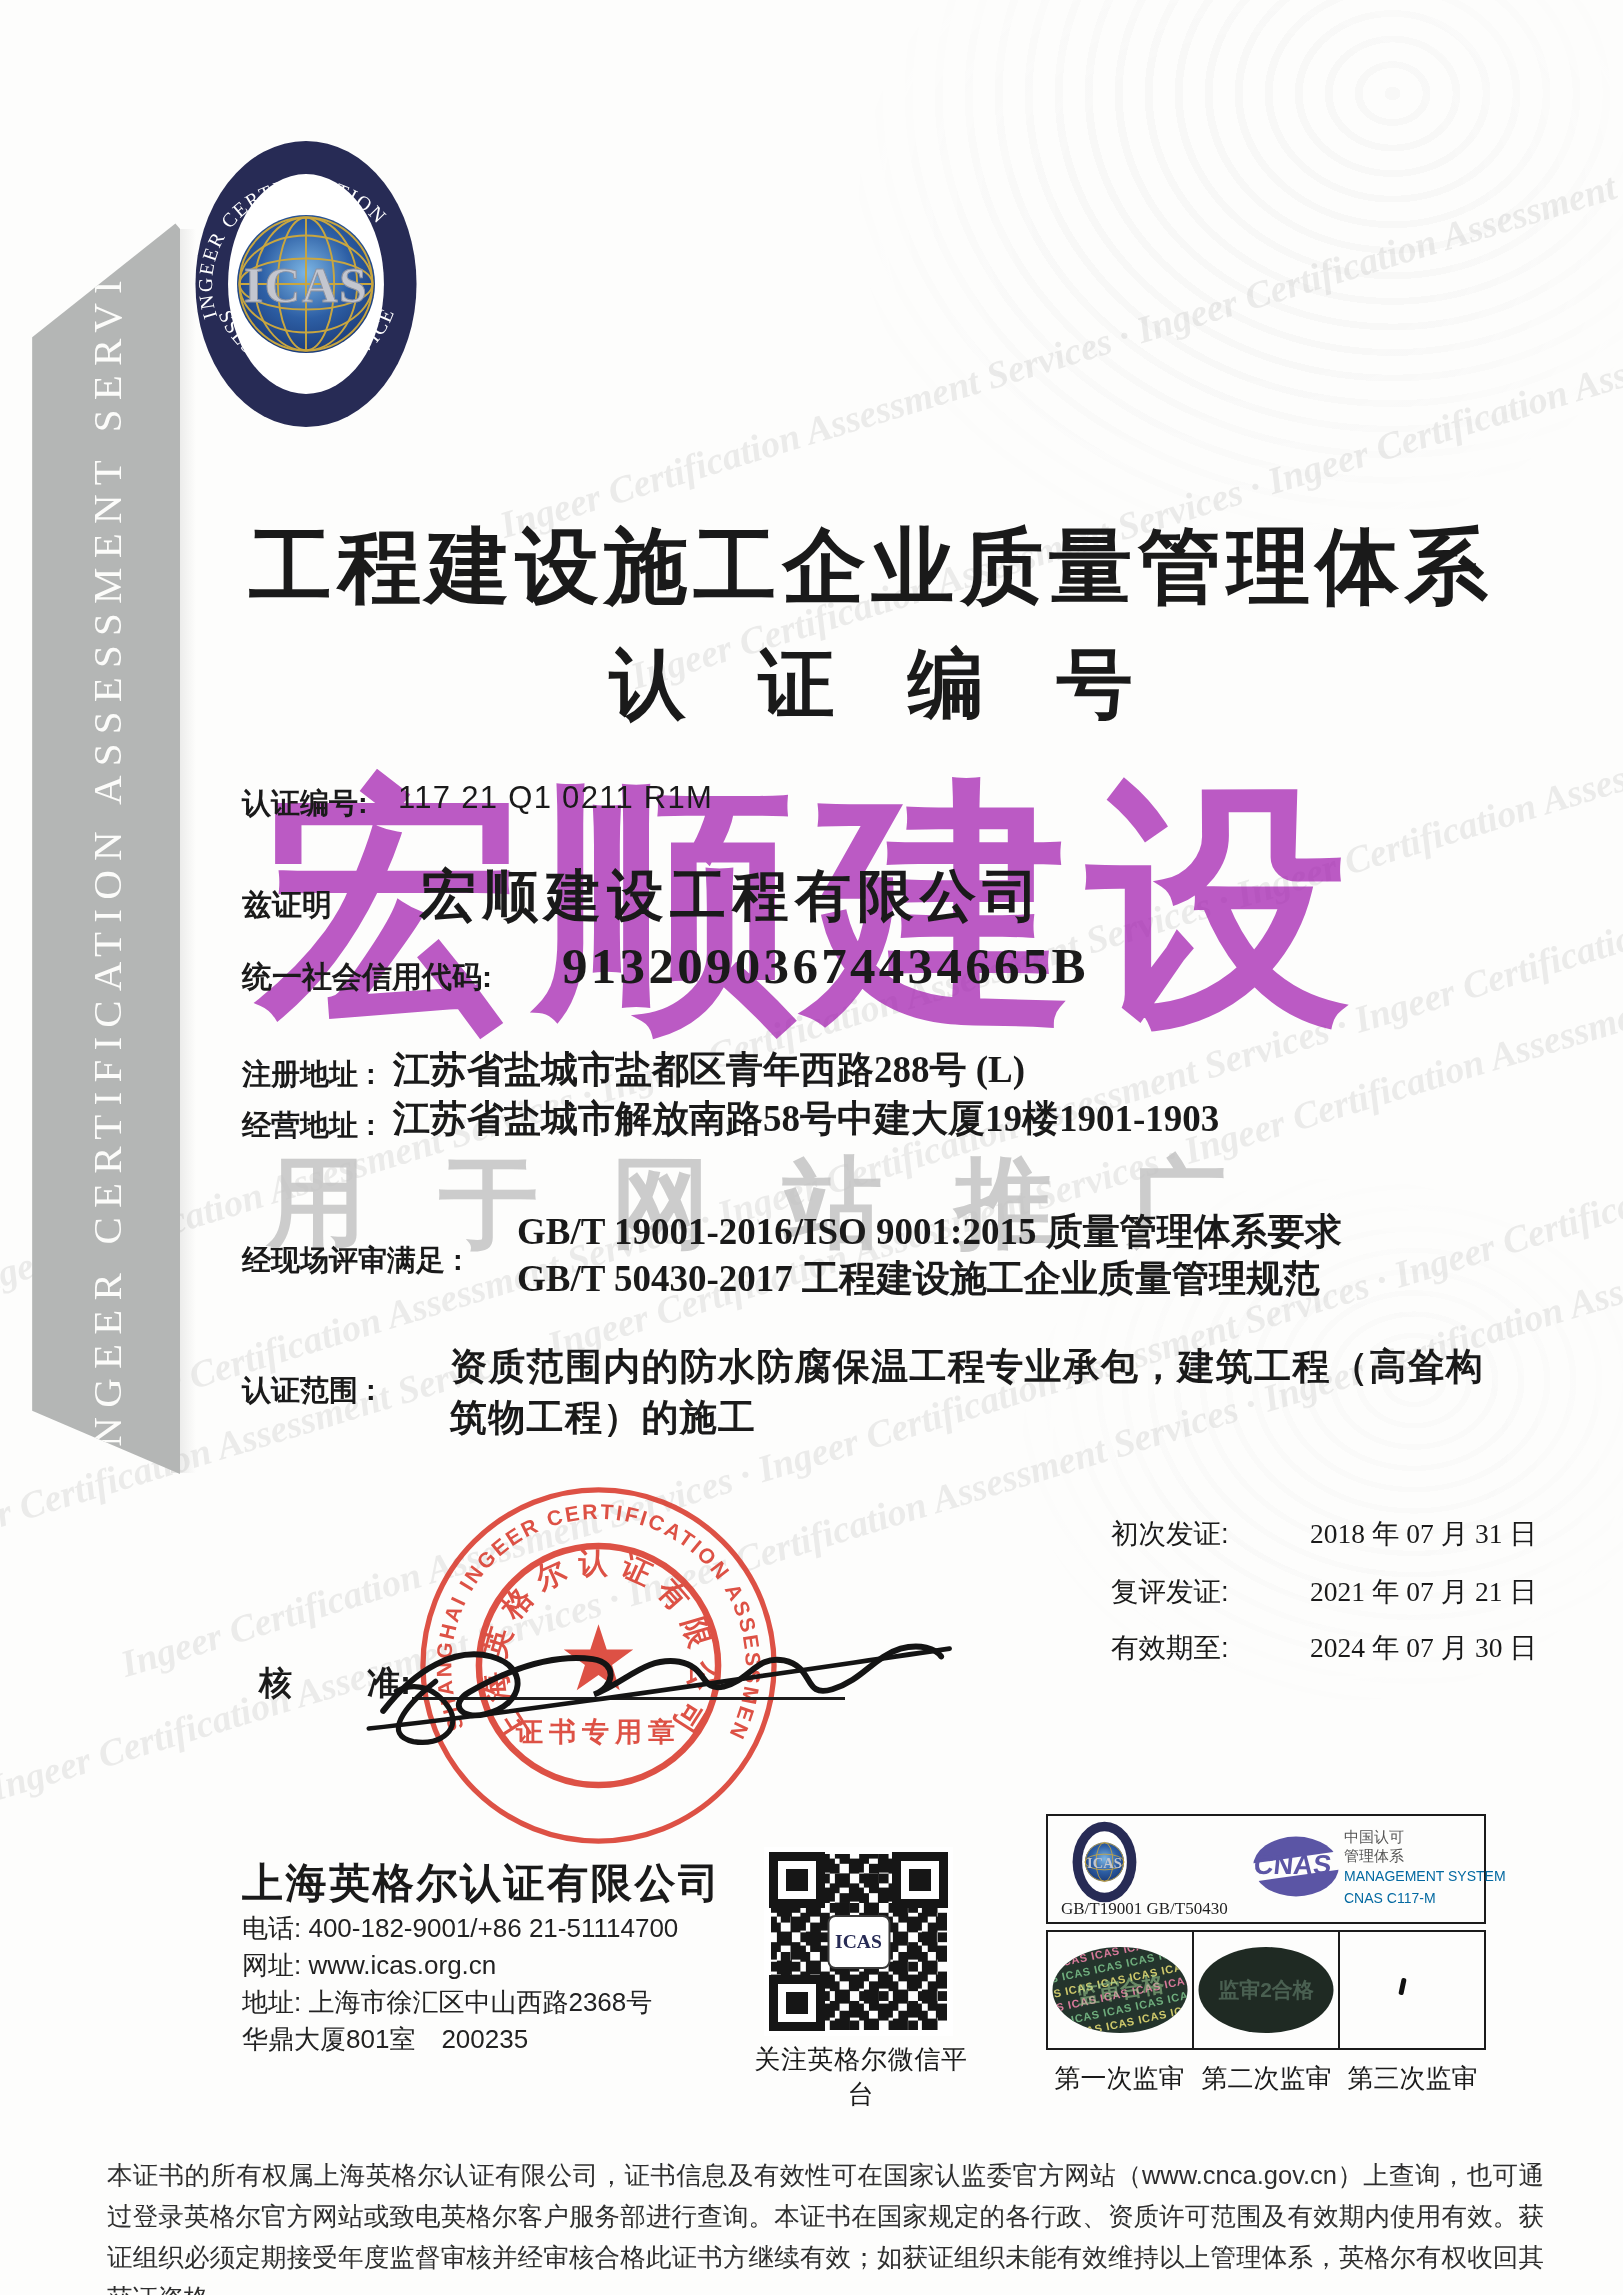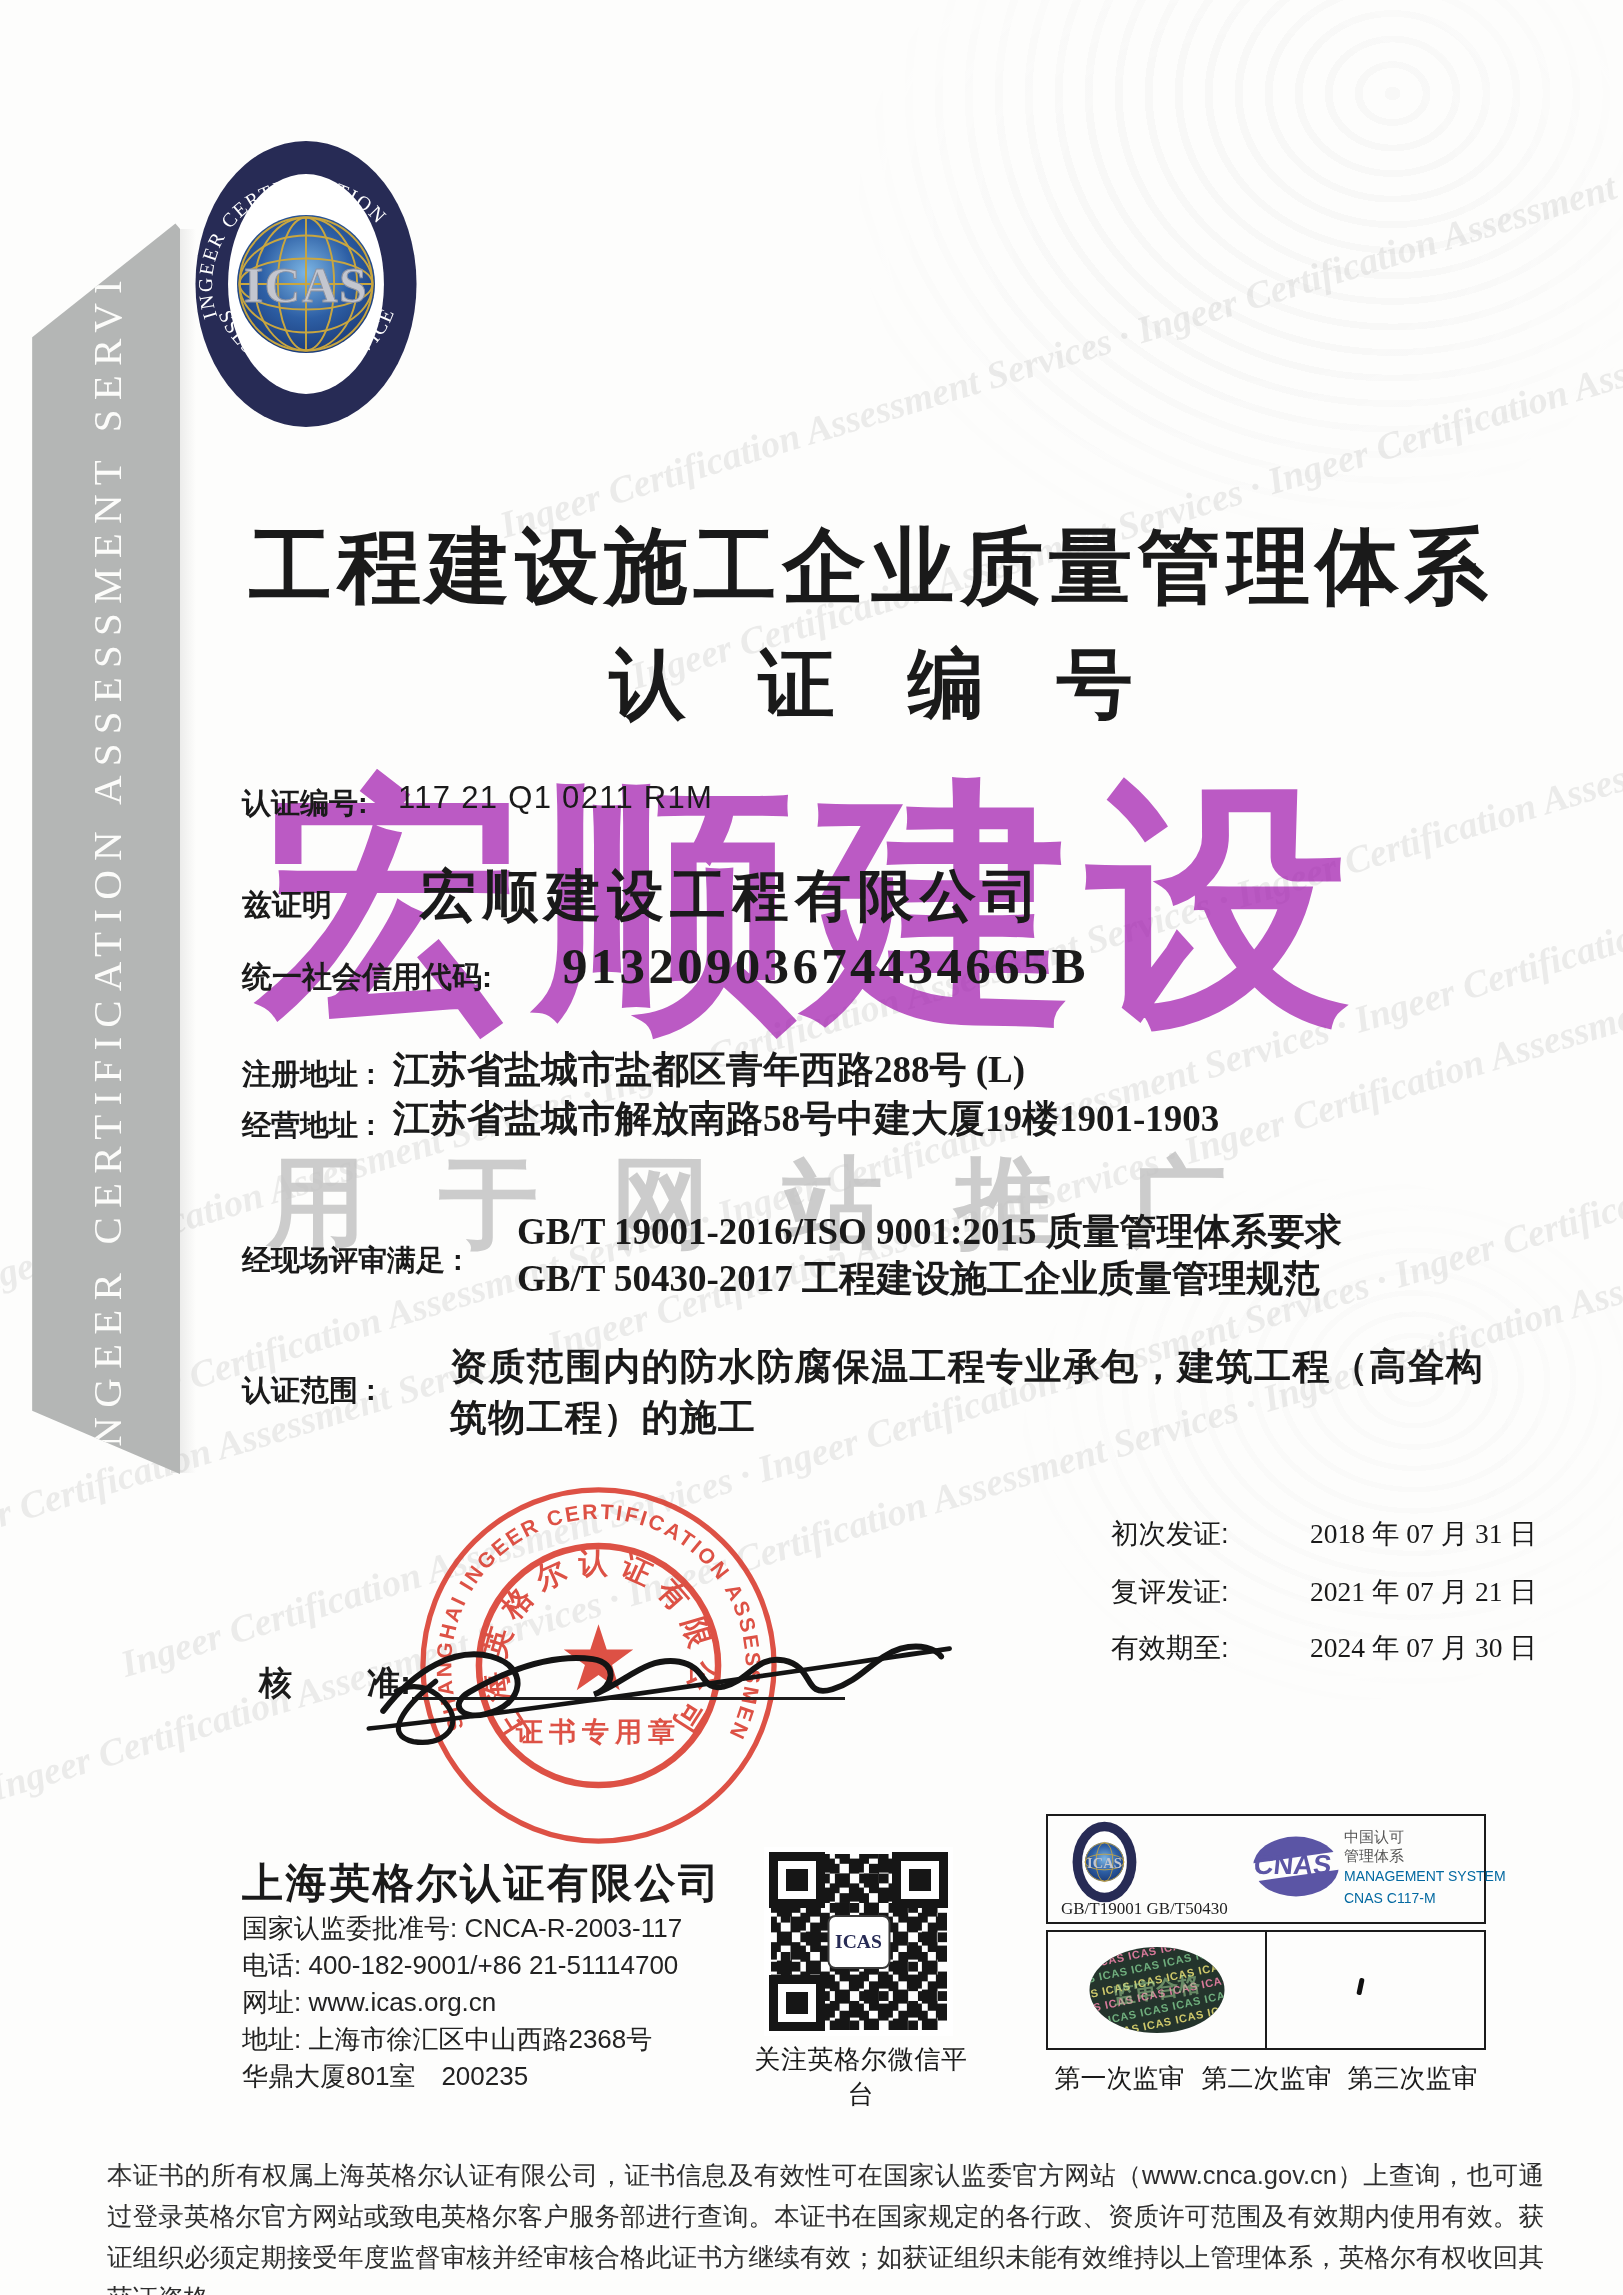--- a/index.html
+++ b/index.html
@@ -242,21 +242,20 @@
   <svg id="sig" width="609" height="190" viewBox="0 0 930 290">
     <g fill="none" stroke="#141414" stroke-linecap="round">
       <path stroke-width="9" d="M 40 215 C 90 150 150 118 205 132 C 262 147 258 205 196 220 C 158 229 140 204 172 186 C 235 150 300 128 360 136 C 400 142 392 180 362 190 C 410 172 440 132 492 140 C 536 148 524 186 560 178 C 600 168 610 130 652 138 C 700 148 680 196 726 182 C 772 168 790 132 830 120 C 860 112 884 120 892 132"></path>
       <path stroke-width="8" d="M 120 170 C 70 210 40 252 86 262 C 130 270 160 240 140 210 C 120 180 90 170 60 185"></path>
       <path stroke-width="7" d="M 18 242 C 240 218 560 170 905 120"></path>
     </g>
   </svg>
 
   <div id="issuer-name">上海英格尔认证有限公司</div>
   <div id="issuer-lines">
-    <div>国家认监委批准号: CNCA-R-2003-117</div>
     <div>电话: 400-182-9001/+86 21-51114700</div>
     <div>网址: www.icas.org.cn</div>
     <div>地址: 上海市徐汇区中山西路2368号</div>
     <div>华鼎大厦801室　200235</div>
   </div>
 
   <div id="qr">
     <div id="qr-modules">
       <div class="finder" id="f1"></div>
       <div class="finder" id="f2"></div>
@@ -300,20 +299,25 @@
           <div class="r2">ICAS ICAS ICAS ICAS ICAS</div>
           <div class="r3">ICAS ICAS ICAS ICAS ICAS</div>
           <div class="r1">ICAS ICAS ICAS ICAS ICAS</div>
           <div class="r2">ICAS ICAS ICAS ICAS ICAS</div>
           <div class="r3">ICAS ICAS ICAS ICAS ICAS</div>
         </div>
         <div class="ovl">监审合格</div>
       </div>
     </div>
     <div class="surv-cell">
+      <div class="sticker" id="stick2">
+        <div class="ovl">监审2合格</div>
+      </div>
+    </div>
+    <div class="surv-cell">
       <div id="mark3"></div>
     </div>
   </div>
   <div class="surv-lab" id="sl1">第一次监审</div>
   <div class="surv-lab" id="sl2">第二次监审</div>
   <div class="surv-lab" id="sl3">第三次监审</div>
 
   <div id="footer-par">本证书的所有权属上海英格尔认证有限公司，证书信息及有效性可在国家认监委官方网站（www.cnca.gov.cn）上查询，也可通过登录英格尔官方网站或致电英格尔客户服务部进行查询。本证书在国家规定的各行政、资质许可范围及有效期内使用有效。获证组织必须定期接受年度监督审核并经审核合格此证书方继续有效；如获证组织未能有效维持以上管理体系，英格尔有权收回其获证资格。</div>
 
 </div>

